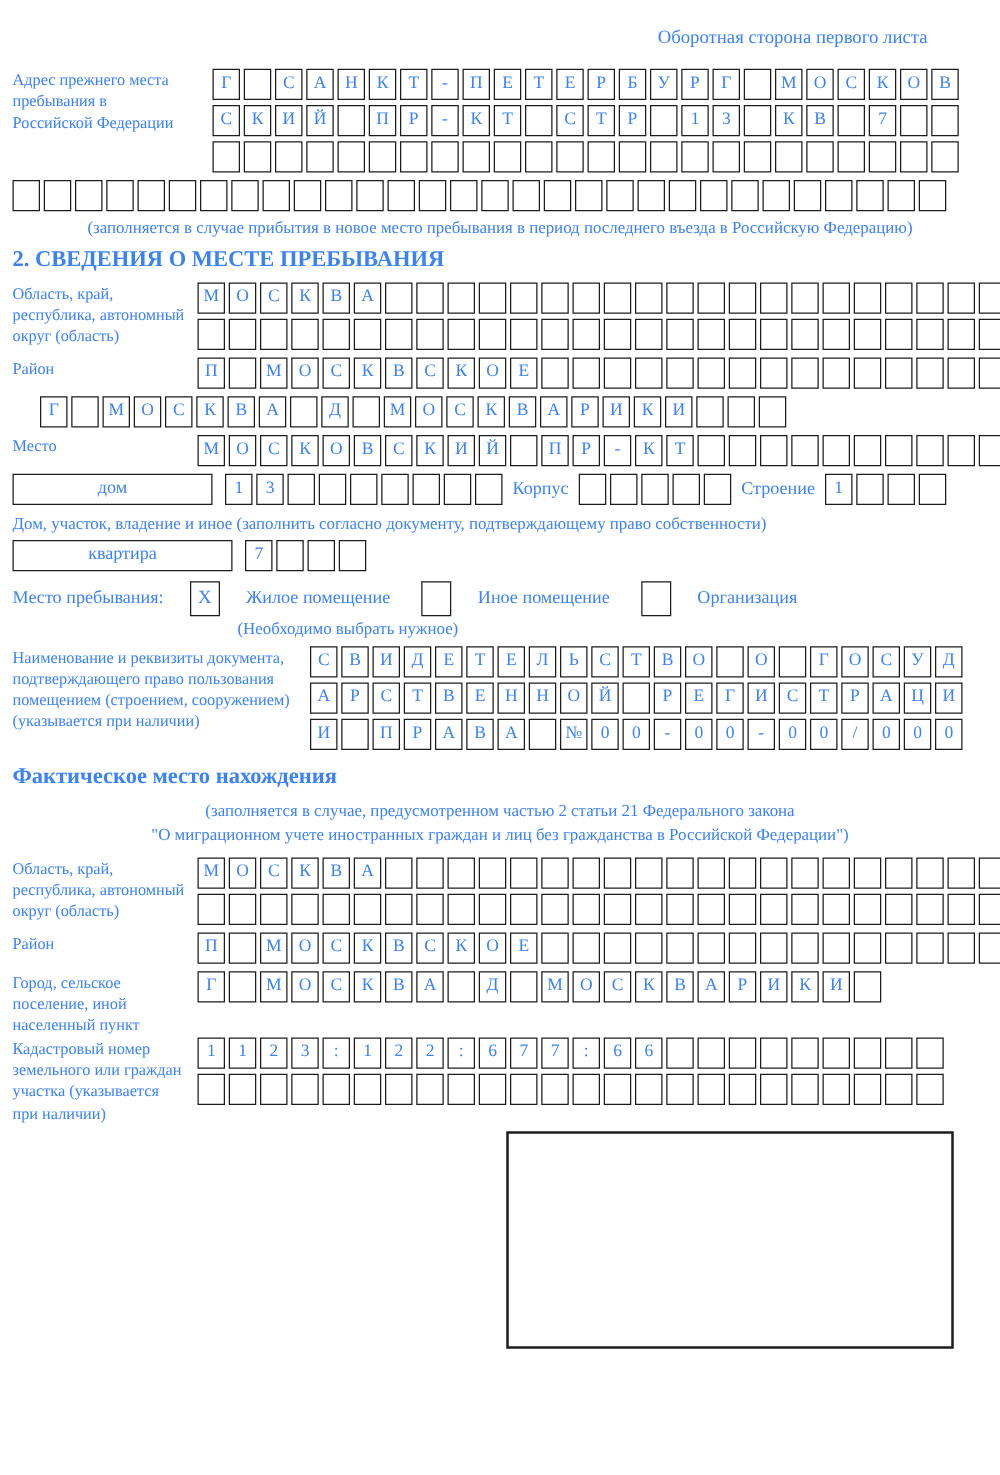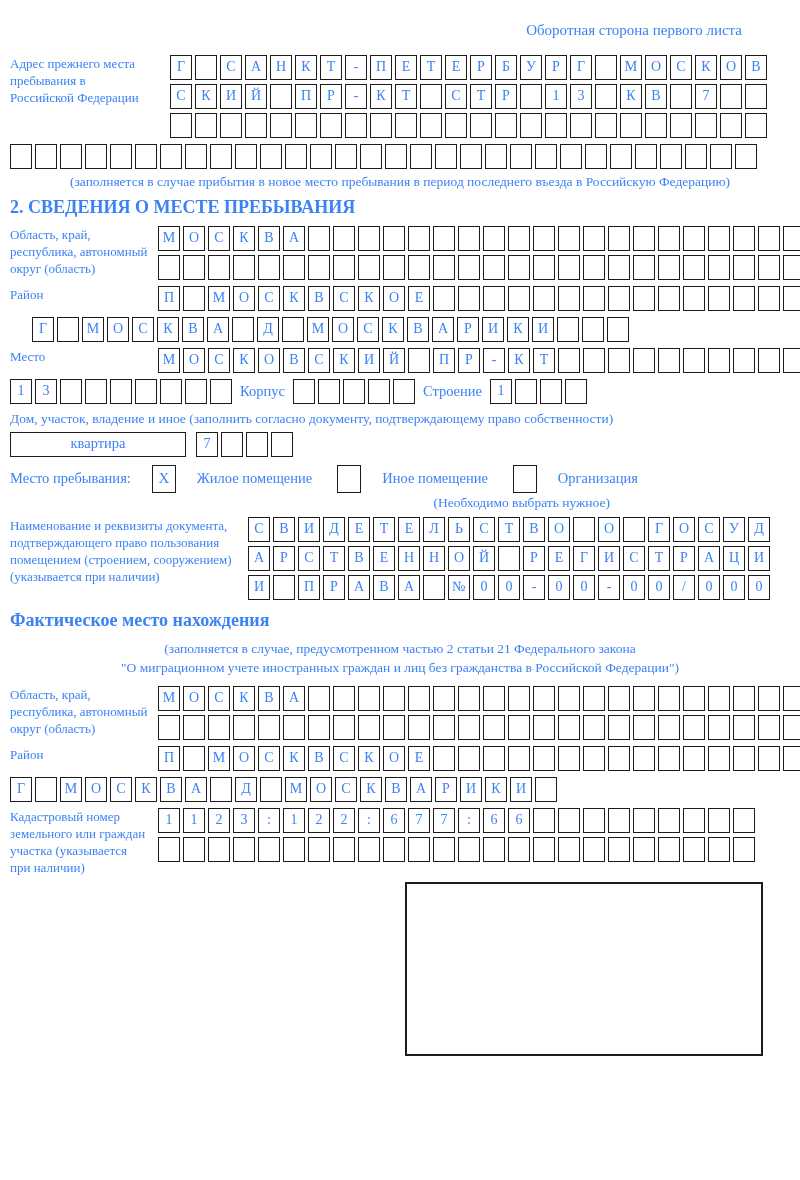--- a/index.html
+++ b/index.html
@@ -37,21 +37,21 @@
   .w200b { width:176px; margin-right:10px; }
   .inline-label { font-size:14.5px; line-height:25px; margin:0 8px; white-space:nowrap; }
 
   .chk-row { display:flex; align-items:center; margin:4px 0 2px 0;gap:11px; }
   .chk {
     width:24px; height:28px; box-sizing:border-box; border:1.6px solid #1c1c1c;
     text-align:center; font-size:15px; line-height:25px; flex:0 0 auto;
   }
   .chk-label { font-size:14.5px; margin:0 14px 0 10px; white-space:nowrap; }
   .chk-lead { font-size:14.5px; margin-right:10px; white-space:nowrap; }
-  .chk-note { font-size:13.5px; text-align:right; width:420px; margin:0 0 6px 180px; }
+  .chk-note { font-size:13.5px; text-align:left; width:420px; margin:0 0 6px 180px; }
 
   .doc-rows { display:flex; flex-direction:column; }
 
   .fact-note { font-size:13.5px; text-align:center; line-height:1.45; margin-bottom:8px; }
 
   .stamp-wrap { margin-left:380px; width:410px; margin-top:6px; }
   .stamp-box { width:358px; height:174px; box-sizing:border-box; border:2px solid #1c1c1c; margin-left:15px; background:#fff; }
 </style>
 </head>
 <body>
@@ -328,20 +328,21 @@
         <span class="cell"></span>
         <span class="cell"></span>
         <span class="cell"></span>
         <span class="cell"></span>
         <span class="cell"></span>
         <span class="cell"></span>
       </div>
   </div>
 
   <div class="house-row">
+    <div class="wide-box w160b">дом</div>
     <div class="boxes">
         <span class="cell">1</span>
         <span class="cell">3</span>
         <span class="cell"></span>
         <span class="cell"></span>
         <span class="cell"></span>
         <span class="cell"></span>
         <span class="cell"></span>
         <span class="cell"></span>
         <span class="cell"></span>
@@ -554,20 +555,21 @@
         <span class="cell"></span>
         <span class="cell"></span>
         <span class="cell"></span>
         <span class="cell"></span>
         <span class="cell"></span>
         <span class="cell"></span>
       </div>
   </div>
 
   <div class="frow">
+    <div class="flabel lab148">Город, сельское поселение, иной населенный пункт</div>
     <div class="boxes">
         <span class="cell">Г</span>
         <span class="cell"></span>
         <span class="cell">М</span>
         <span class="cell">О</span>
         <span class="cell">С</span>
         <span class="cell">К</span>
         <span class="cell">В</span>
         <span class="cell">А</span>
         <span class="cell"></span>

